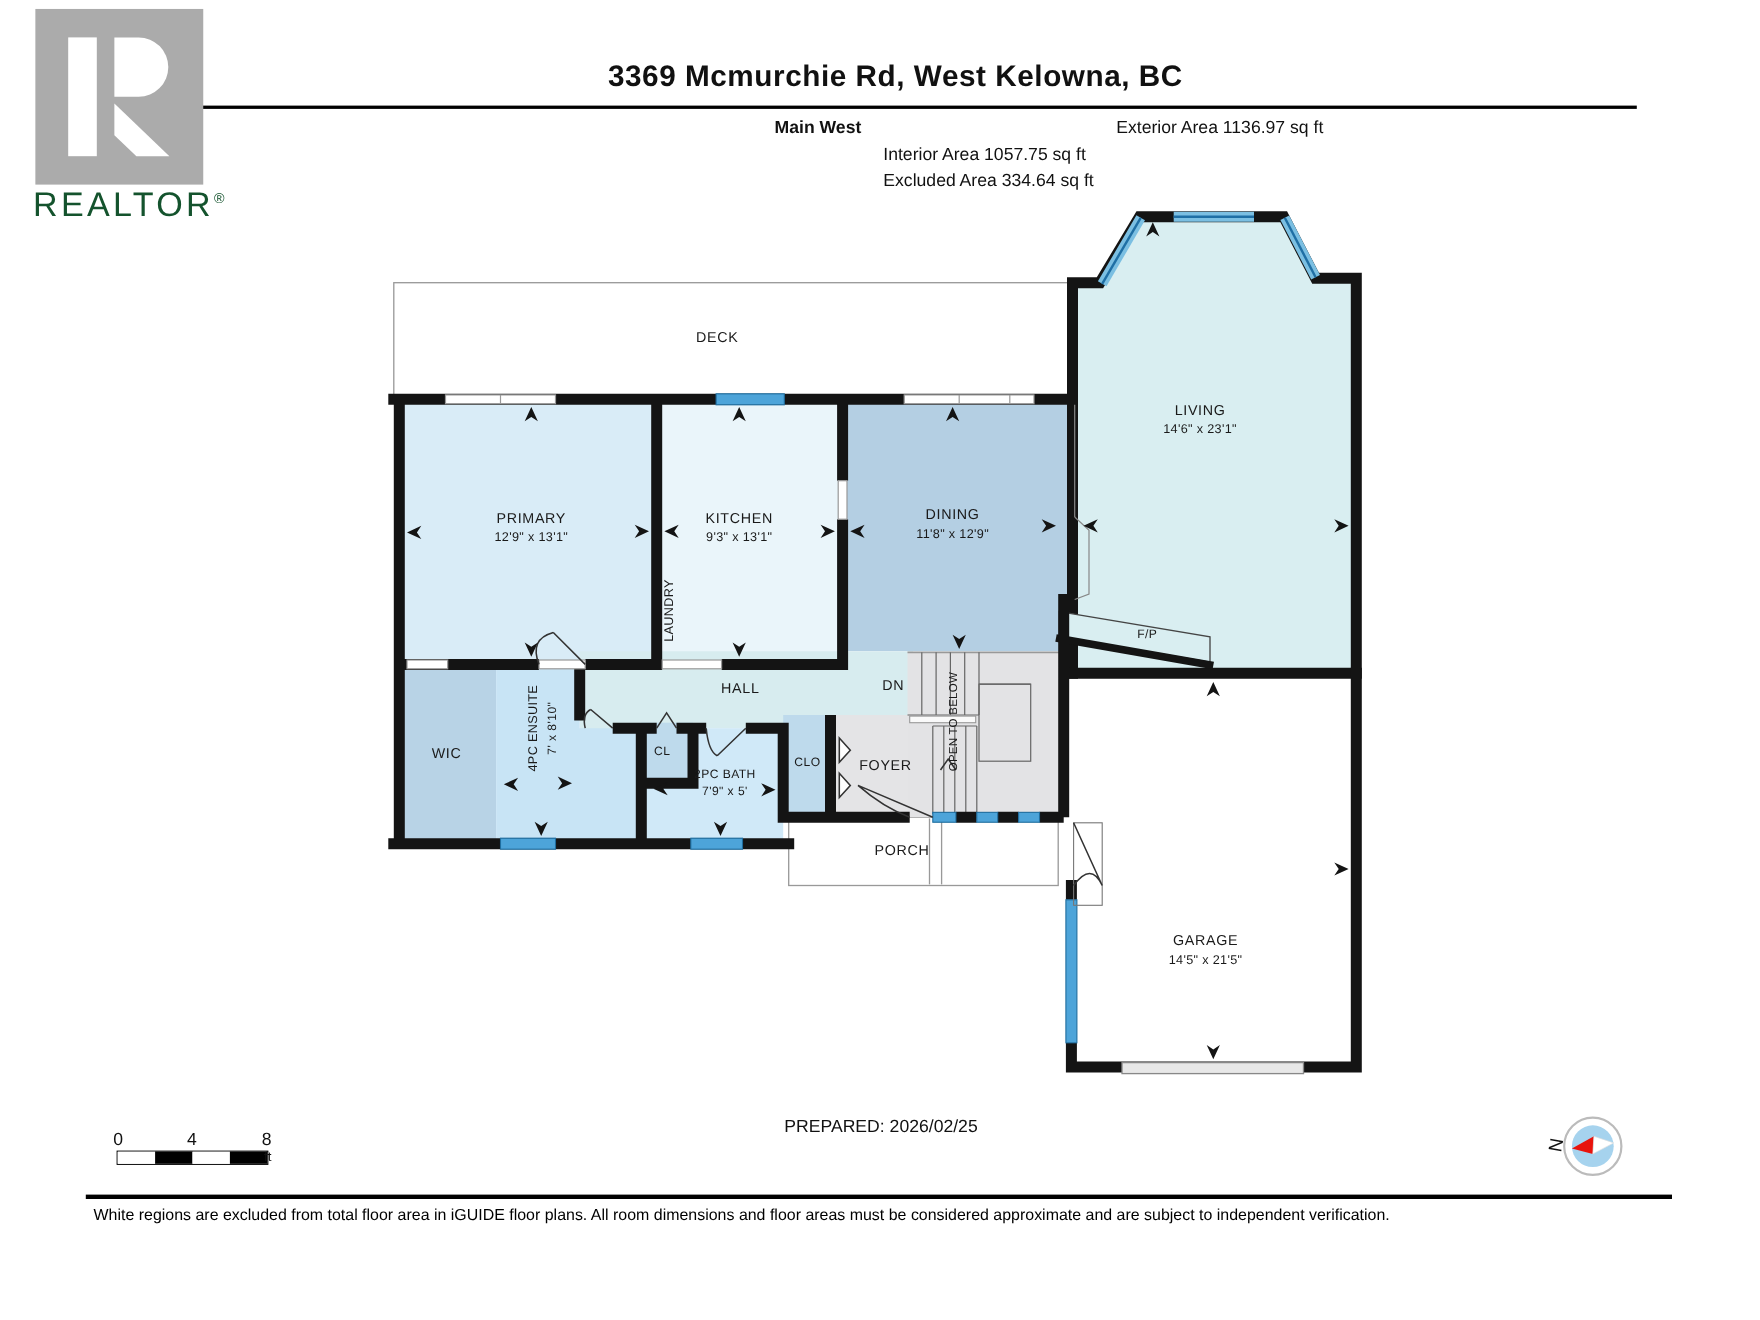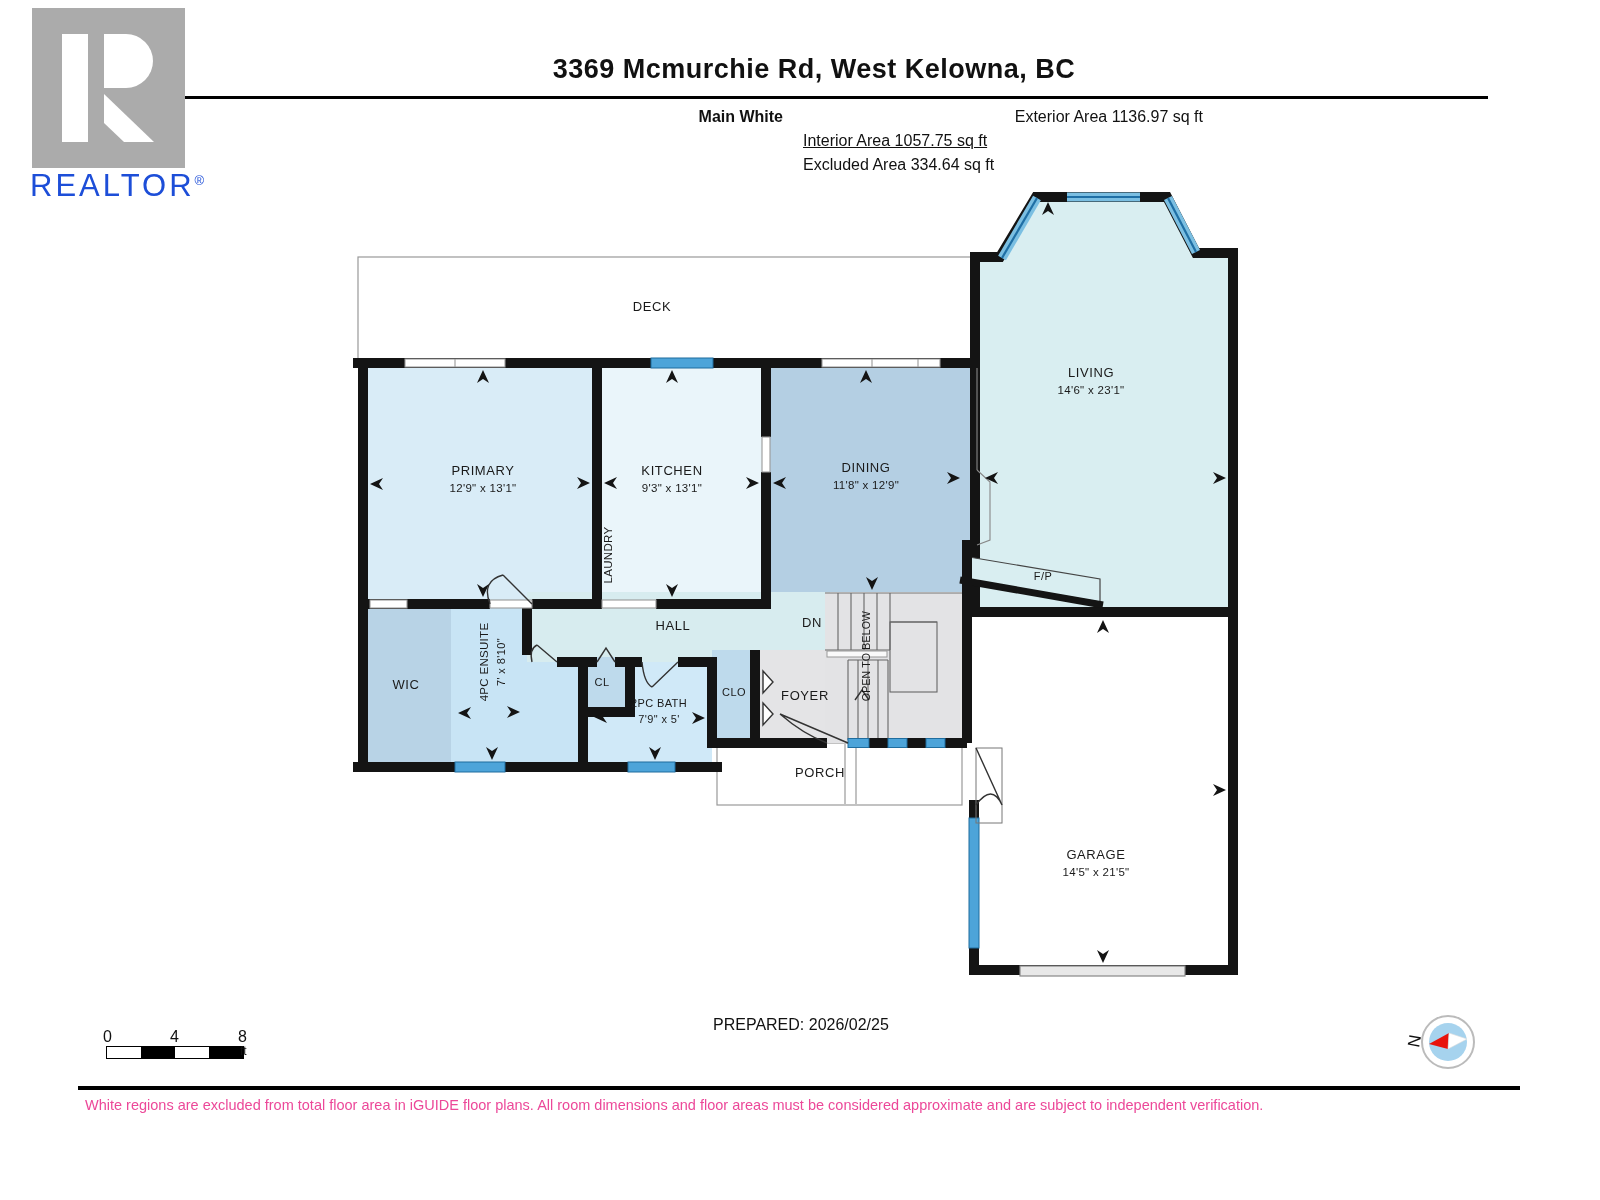--- a/index.html
+++ b/index.html
@@ -5,45 +5,45 @@
   html,body{margin:0;padding:0;background:#fff;}
   body{width:1600px;height:1200px;position:relative;font-family:"Liberation Sans",sans-serif;color:#111;overflow:hidden;}
   .abs{position:absolute;}
   
   #title{left:0;right:0;top:54px;text-align:center;font-size:27px;font-weight:bold;letter-spacing:.5px;padding-left:28px;}
   #title-rule{left:78px;top:96px;width:1410px;height:3px;background:#000;}
   #floor-label{left:0;top:108px;width:783px;text-align:right;font-size:16px;font-weight:bold;}
   .stat{left:803px;width:400px;font-size:16px;}
   
   #logo-box{left:32px;top:8px;}
-  #realtor-text{left:30px;top:168px;font-size:31px;color:#1d4ed8;letter-spacing:3px;font-weight:400;}
+  #realtor-text{left:30px;top:168px;font-size:31px;color:#14532d;letter-spacing:3px;font-weight:400;}
   #realtor-text sup{font-size:13px;}
   
   #plan{left:0;top:0;}
   text.rm{fill:#1a1a1a;font-size:13px;letter-spacing:.6px;}
   text.dim{fill:#1a1a1a;font-size:11.5px;letter-spacing:.3px;}
   text.sm{fill:#1a1a1a;font-size:11px;letter-spacing:.4px;}
   
   #scale-nums span{position:absolute;top:0;font-size:16px;}
   #scale-bar{left:106px;top:1046px;width:136px;height:11px;border:1.6px solid #000;display:flex;}
   #scale-bar div{flex:1;}
   #ft-label{left:240px;top:1044px;font-size:12px;}
   #prepared{left:713px;top:1016px;font-size:16px;}
   
   #footer-rule{left:78px;top:1086px;width:1442px;height:4px;background:#000;}
-  #footer-text{left:85px;top:1097px;font-size:14.5px;color:#ec4899;}
+  #footer-text{left:85px;top:1097px;font-size:14.5px;color:#000000;}
 </style>
 </head>
 <body>
 
 <div class="abs" id="title">3369 Mcmurchie Rd, West Kelowna, BC</div>
 <div class="abs" id="title-rule"></div>
-<div class="abs" id="floor-label">Main White</div>
+<div class="abs" id="floor-label">Main West</div>
 <div class="abs stat" style="top:108px;text-align:right;">Exterior Area 1136.97 sq ft</div>
-<div class="abs stat" style="top:132px;text-decoration:underline;">Interior Area 1057.75 sq ft</div>
+<div class="abs stat" style="top:132px;">Interior Area 1057.75 sq ft</div>
 <div class="abs stat" style="top:156px;">Excluded Area 334.64 sq ft</div>
 
 <div class="abs" id="logo-box">
   <svg width="153" height="160" viewBox="0 0 153 160">
     <rect x="0" y="0" width="153" height="160" fill="#ababab"></rect>
     <rect x="30" y="26" width="26" height="108" fill="#fff"></rect>
     <path d="M72,26 h22 a27,27 0 0 1 0,54 h-22 z" fill="#fff"></path>
     <path d="M72,86 l50,48 h-30 l-20,-19 z" fill="#fff"></path>
   </svg>
 </div>

